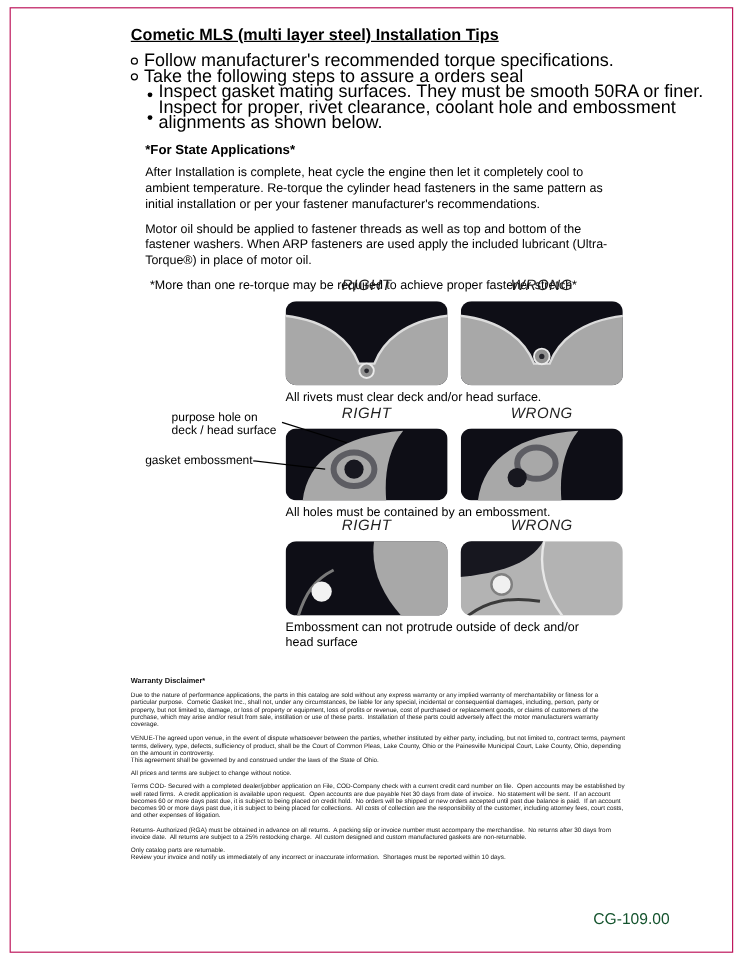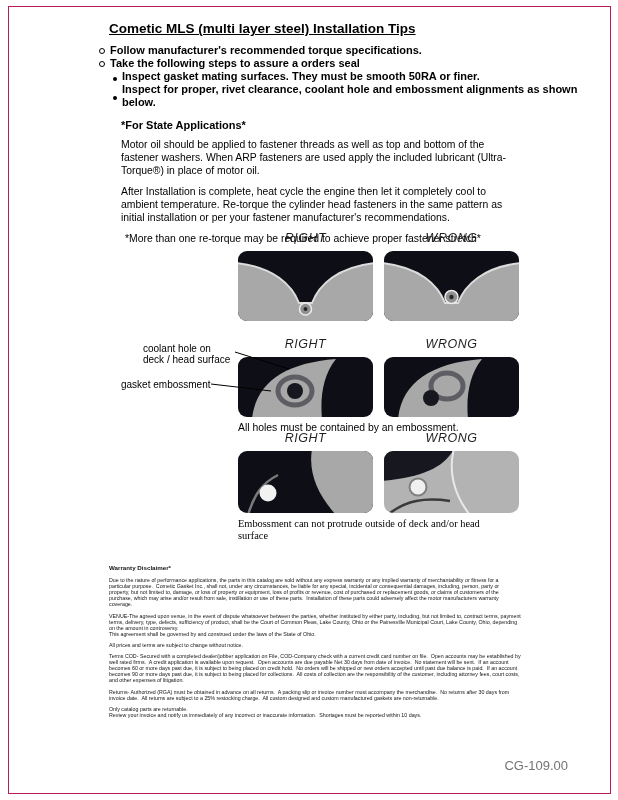--- a/index.html
+++ b/index.html
@@ -9,52 +9,52 @@
     -webkit-font-smoothing:antialiased;
   }
   .sheet{
     position:absolute;left:8px;top:6px;width:601px;height:786px;
     border:1px solid #be185d;background:#fff;
   }
   .title{
     position:absolute;left:100px;top:14px;margin:0;
     font-size:13.5px;font-weight:bold;text-decoration:underline;
   }
-  .bullets{position:absolute;left:90px;top:37px;font-size:11px;font-weight:bold;}
+  .bullets{position:absolute;left:100px;top:37px;font-size:15px;}
   .bullet-line{display:flex;align-items:flex-start;line-height:13px;}
   .bullet-line.sub{margin-left:14px;align-items:center;}
   .marker-o{width:4px;height:4px;border:1px solid #000;border-radius:50%;margin:4px 5px 0 0;flex:none;}
   .marker-dot{width:4px;height:4px;background:#000;border-radius:50%;margin:4px 5px 0 0;flex:none;}
 
   .diesel{position:absolute;left:112px;top:112px;width:398px;font-size:10.4px;line-height:13px;}
   .diesel h2{font-size:11px;margin:0 0 6px;font-weight:bold;}
   .diesel p{margin:0 0 8px;}
   .diesel .note{margin:4px;}
 
   .figrow{position:absolute;left:229px;width:281px;}
   #fig-row-1{top:224px;}
   #fig-row-2{top:330px;}
   #fig-row-3{top:424px;}
   .figpair{display:flex;gap:11px;}
   .figcol{width:135px;font-style:italic;}
   .figlabel{text-align:center;font-size:12.5px;color:#1f1f1f;height:16px;margin-bottom:4px;letter-spacing:.5px;}
   .figimg{display:block;width:135px;}
   .figcaption{font-size:10.4px;line-height:12px;margin-top:5px;}
-  #fig-row-3 .figcaption{width:250px;font-family:Liberation Serif, serif;}
+  #fig-row-3 .figcaption{width:250px;}
 
   .callout{position:absolute;font-size:10px;line-height:11px;}
   #callout-coolant{left:134px;top:336px;}
   #callout-embossment{left:112px;top:372px;}
   .callout-lines{position:absolute;left:200px;top:340px;pointer-events:none;}
 
   .fineprint{position:absolute;left:100px;top:558px;width:412px;font-size:5.3px;line-height:6.1px;color:#141414;}
   .fineprint h3{font-size:6.2px;margin:0 0 6px;font-weight:bold;}
   .fineprint p{margin:0 0 5px;white-space:pre-wrap;}
 
-  .footer-code{position:absolute;right:42px;top:751px;font-size:13px;color:#737373;}
+  .footer-code{position:absolute;right:52px;top:751px;font-size:13px;color:#14532d;}
 </style>
 </head>
 <body>
 
 <div class="sheet">
 
   <h1 class="title">Cometic MLS (multi layer steel) Installation Tips</h1>
 
   <div class="bullets">
     <div class="bullet-line">
@@ -70,22 +70,22 @@
       <span>Inspect gasket mating surfaces.  They must be smooth 50RA or finer.</span>
     </div>
     <div class="bullet-line sub">
       <span class="marker-dot"></span>
       <span>Inspect for proper, rivet clearance, coolant hole and embossment alignments as shown below.</span>
     </div>
   </div>
 
   <div class="diesel">
     <h2>*For State Applications*</h2>
+    <p>After Installation is complete, heat cycle the engine then let it completely cool to ambient temperature. Re-torque the cylinder head fasteners in the same pattern as initial installation or per your fastener manufacturer's recommendations.</p>
     <p>Motor oil should be applied to fastener threads as well as top and bottom of the fastener washers. When ARP fasteners are used apply the included lubricant (Ultra-Torque®) in place of motor oil.</p>
-    <p>After Installation is complete, heat cycle the engine then let it completely cool to ambient temperature. Re-torque the cylinder head fasteners in the same pattern as initial installation or per your fastener manufacturer's recommendations.</p>
     <p class="note">*More than one re-torque may be required to achieve proper fastener stretch*</p>
   </div>
 
   <div class="figrow" id="fig-row-1">
     <div class="figpair">
       <div class="figcol">
         <div class="figlabel">RIGHT</div>
         <svg class="figimg" viewBox="0 0 135 70">
           <defs>
               <clipPath id="c1r">
@@ -112,20 +112,21 @@
           <g clip-path="url(#c1w)">
             <rect width="135" height="70" fill="#0e0e16"></rect>
             <path d="M-2,12 C36,16 54,34 61,52 L74,52 C81,34 99,16 137,12 L137,72 L-2,72 Z" fill="#a8a8a8"></path>
             <path d="M-2,12 C36,16 54,34 61,52 L74,52 C81,34 99,16 137,12" fill="none" stroke="#dcdcdc" stroke-width="2"></path>
             <circle cx="67.5" cy="46" r="6.5" fill="#909090" stroke="#eaeaea" stroke-width="1.6"></circle>
             <circle cx="67.5" cy="46" r="2.2" fill="#26262c"></circle>
           </g>
         </svg>
       </div>
     </div>
+    <div class="figcaption">All rivets must clear deck and/or head surface.</div>
   </div>
 
   <div class="figrow" id="fig-row-2">
     <div class="figpair">
       <div class="figcol">
         <div class="figlabel">RIGHT</div>
         <svg class="figimg" viewBox="0 0 135 60">
           <defs>
               <clipPath id="c2r">
                 <rect width="135" height="60" rx="9"></rect>
@@ -153,21 +154,21 @@
             <ellipse cx="63" cy="29" rx="16" ry="13" fill="none" stroke="#5d5d63" stroke-width="5"></ellipse>
             <circle cx="47" cy="41" r="8" fill="#17171f"></circle>
           </g>
         </svg>
       </div>
     </div>
     <div class="figcaption">All holes must be contained by an embossment.</div>
   </div>
 
   <div class="callout" id="callout-coolant">
-    <div>coolant hole on</div>
+    <div>purpose hole on</div>
     <div>deck / head surface</div>
   </div>
   <div class="callout" id="callout-embossment">gasket embossment</div>
   <svg class="callout-lines" width="100" height="50">
     <line x1="26" y1="5" x2="80" y2="22" stroke="#000" stroke-width="1"></line>
     <line x1="2" y1="37" x2="62" y2="44" stroke="#000" stroke-width="1"></line>
   </svg>
 
   <div class="figrow" id="fig-row-3">
     <div class="figpair">

